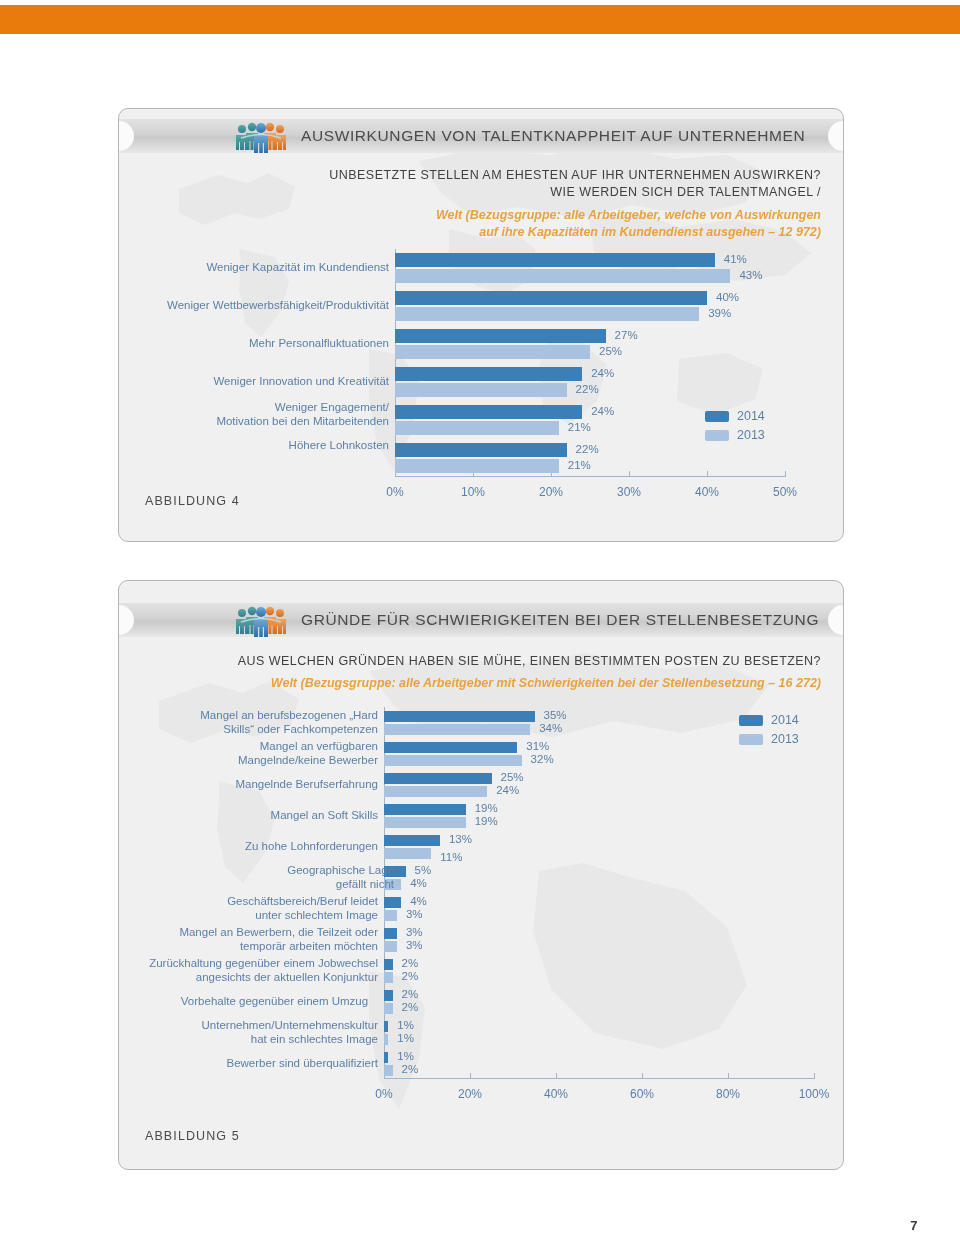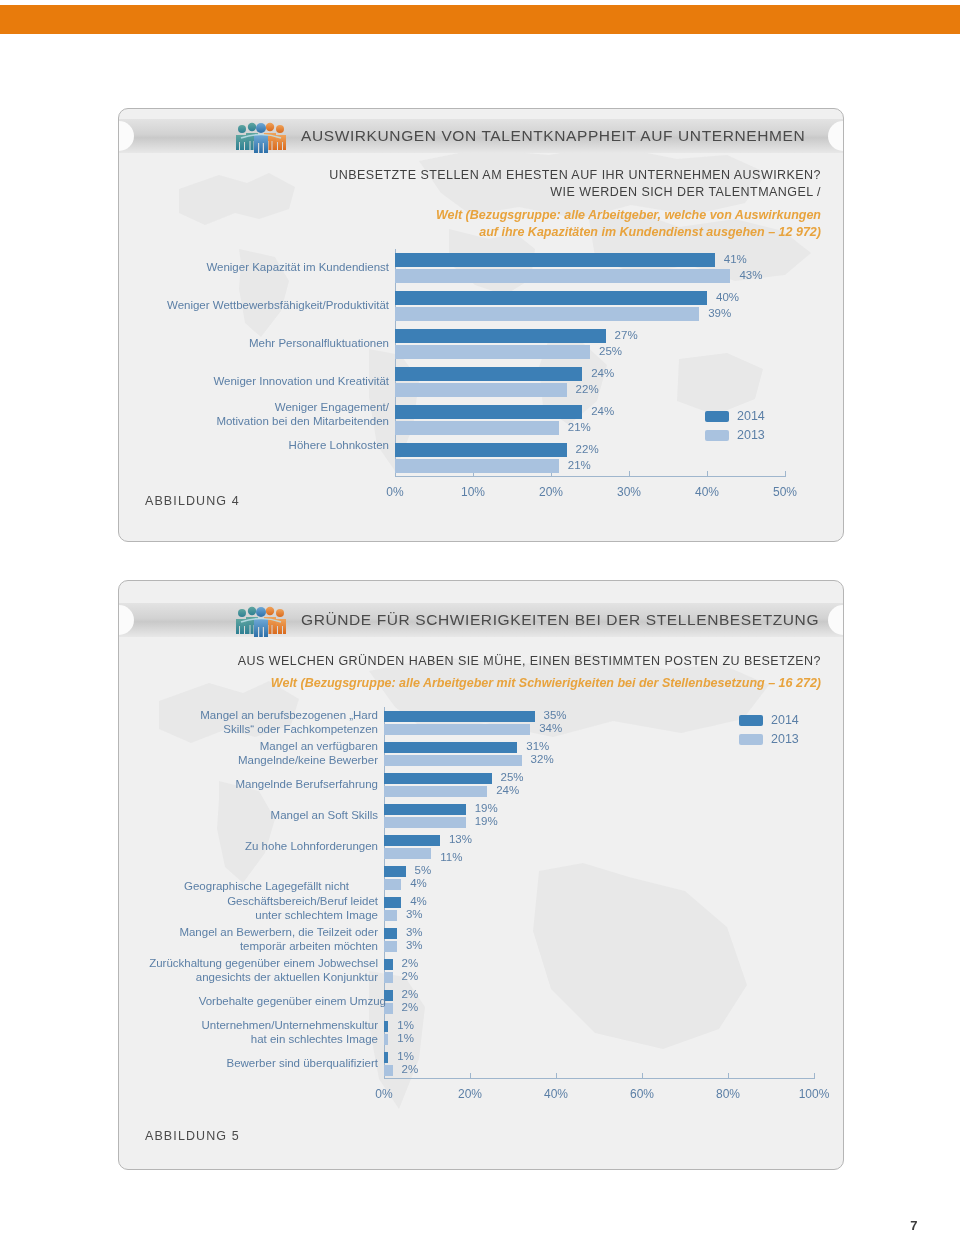--- a/index.html
+++ b/index.html
@@ -467,21 +467,21 @@
       <div class="cat-label" style="position: absolute; left: 0px; width: 245px; top: 93px; height: 31px; display: flex; flex-direction: column; justify-content: center; align-items: flex-end;">
         <div>Mangel an Soft Skills</div>
       </div>
       <div class="bar-val" style="position: absolute; left: 330.7px; top: 95.5px; height: 11px; line-height: 11px;">19%</div>
       <div class="bar-val" style="position: absolute; left: 330.7px; top: 108.5px; height: 11px; line-height: 11px;">19%</div>
       <div class="cat-label" style="position: absolute; left: 0px; width: 245px; top: 124px; height: 31px; display: flex; flex-direction: column; justify-content: center; align-items: flex-end;">
         <div>Zu hohe Lohnforderungen</div>
       </div>
       <div class="bar-val" style="position: absolute; left: 304.9px; top: 126.5px; height: 11px; line-height: 11px;">13%</div>
       <div class="bar-val" style="position: absolute; left: 296.3px; top: 145px; height: 11px; line-height: 11px;">11%</div>
-      <div class="cat-label" style="position: absolute; left: 8px; width: 245px; top: 155px; height: 31px; display: flex; flex-direction: row; justify-content: center; align-items: flex-end;">
+      <div class="cat-label" style="position: absolute; left: 16px; width: 245px; top: 155px; height: 31px; display: flex; flex-direction: column; justify-content: center; align-items: flex-end;">
         <div>Geographische Lage</div>
         <div>gefällt nicht</div>
       </div>
       <div class="bar-val" style="position: absolute; left: 270.5px; top: 157.5px; height: 11px; line-height: 11px;">5%</div>
       <div class="bar-val" style="position: absolute; left: 266.2px; top: 170.5px; height: 11px; line-height: 11px;">4%</div>
       <div class="cat-label" style="position: absolute; left: 0px; width: 245px; top: 186px; height: 31px; display: flex; flex-direction: column; justify-content: center; align-items: flex-end;">
         <div>Geschäftsbereich/Beruf leidet</div>
         <div>unter schlechtem Image</div>
       </div>
       <div class="bar-val" style="position: absolute; left: 266.2px; top: 188.5px; height: 11px; line-height: 11px;">4%</div>
@@ -491,21 +491,21 @@
         <div>temporär arbeiten möchten</div>
       </div>
       <div class="bar-val" style="position: absolute; left: 261.9px; top: 219.5px; height: 11px; line-height: 11px;">3%</div>
       <div class="bar-val" style="position: absolute; left: 261.9px; top: 232.5px; height: 11px; line-height: 11px;">3%</div>
       <div class="cat-label" style="position: absolute; left: 0px; width: 245px; top: 248px; height: 31px; display: flex; flex-direction: column; justify-content: center; align-items: flex-end;">
         <div>Zurückhaltung gegenüber einem Jobwechsel</div>
         <div>angesichts der aktuellen Konjunktur</div>
       </div>
       <div class="bar-val" style="position: absolute; left: 257.6px; top: 250.5px; height: 11px; line-height: 11px;">2%</div>
       <div class="bar-val" style="position: absolute; left: 257.6px; top: 263.5px; height: 11px; line-height: 11px;">2%</div>
-      <div class="cat-label" style="position: absolute; left: 8px; width: 245px; top: 279px; height: 31px; display: flex; flex-direction: column; justify-content: center; align-items: flex-end;">
+      <div class="cat-label" style="position: absolute; left: 16px; width: 245px; top: 279px; height: 31px; display: flex; flex-direction: column; justify-content: center; align-items: center;">
         <div>Vorbehalte gegenüber einem Umzug</div>
       </div>
       <div class="bar-val" style="position: absolute; left: 257.6px; top: 281.5px; height: 11px; line-height: 11px;">2%</div>
       <div class="bar-val" style="position: absolute; left: 257.6px; top: 294.5px; height: 11px; line-height: 11px;">2%</div>
       <div class="cat-label" style="position: absolute; left: 0px; width: 245px; top: 310px; height: 31px; display: flex; flex-direction: column; justify-content: center; align-items: flex-end;">
         <div>Unternehmen/Unternehmenskultur</div>
         <div>hat ein schlechtes Image</div>
       </div>
       <div class="bar-val" style="position: absolute; left: 253.3px; top: 312.5px; height: 11px; line-height: 11px;">1%</div>
       <div class="bar-val" style="position: absolute; left: 253.3px; top: 325.5px; height: 11px; line-height: 11px;">1%</div>

